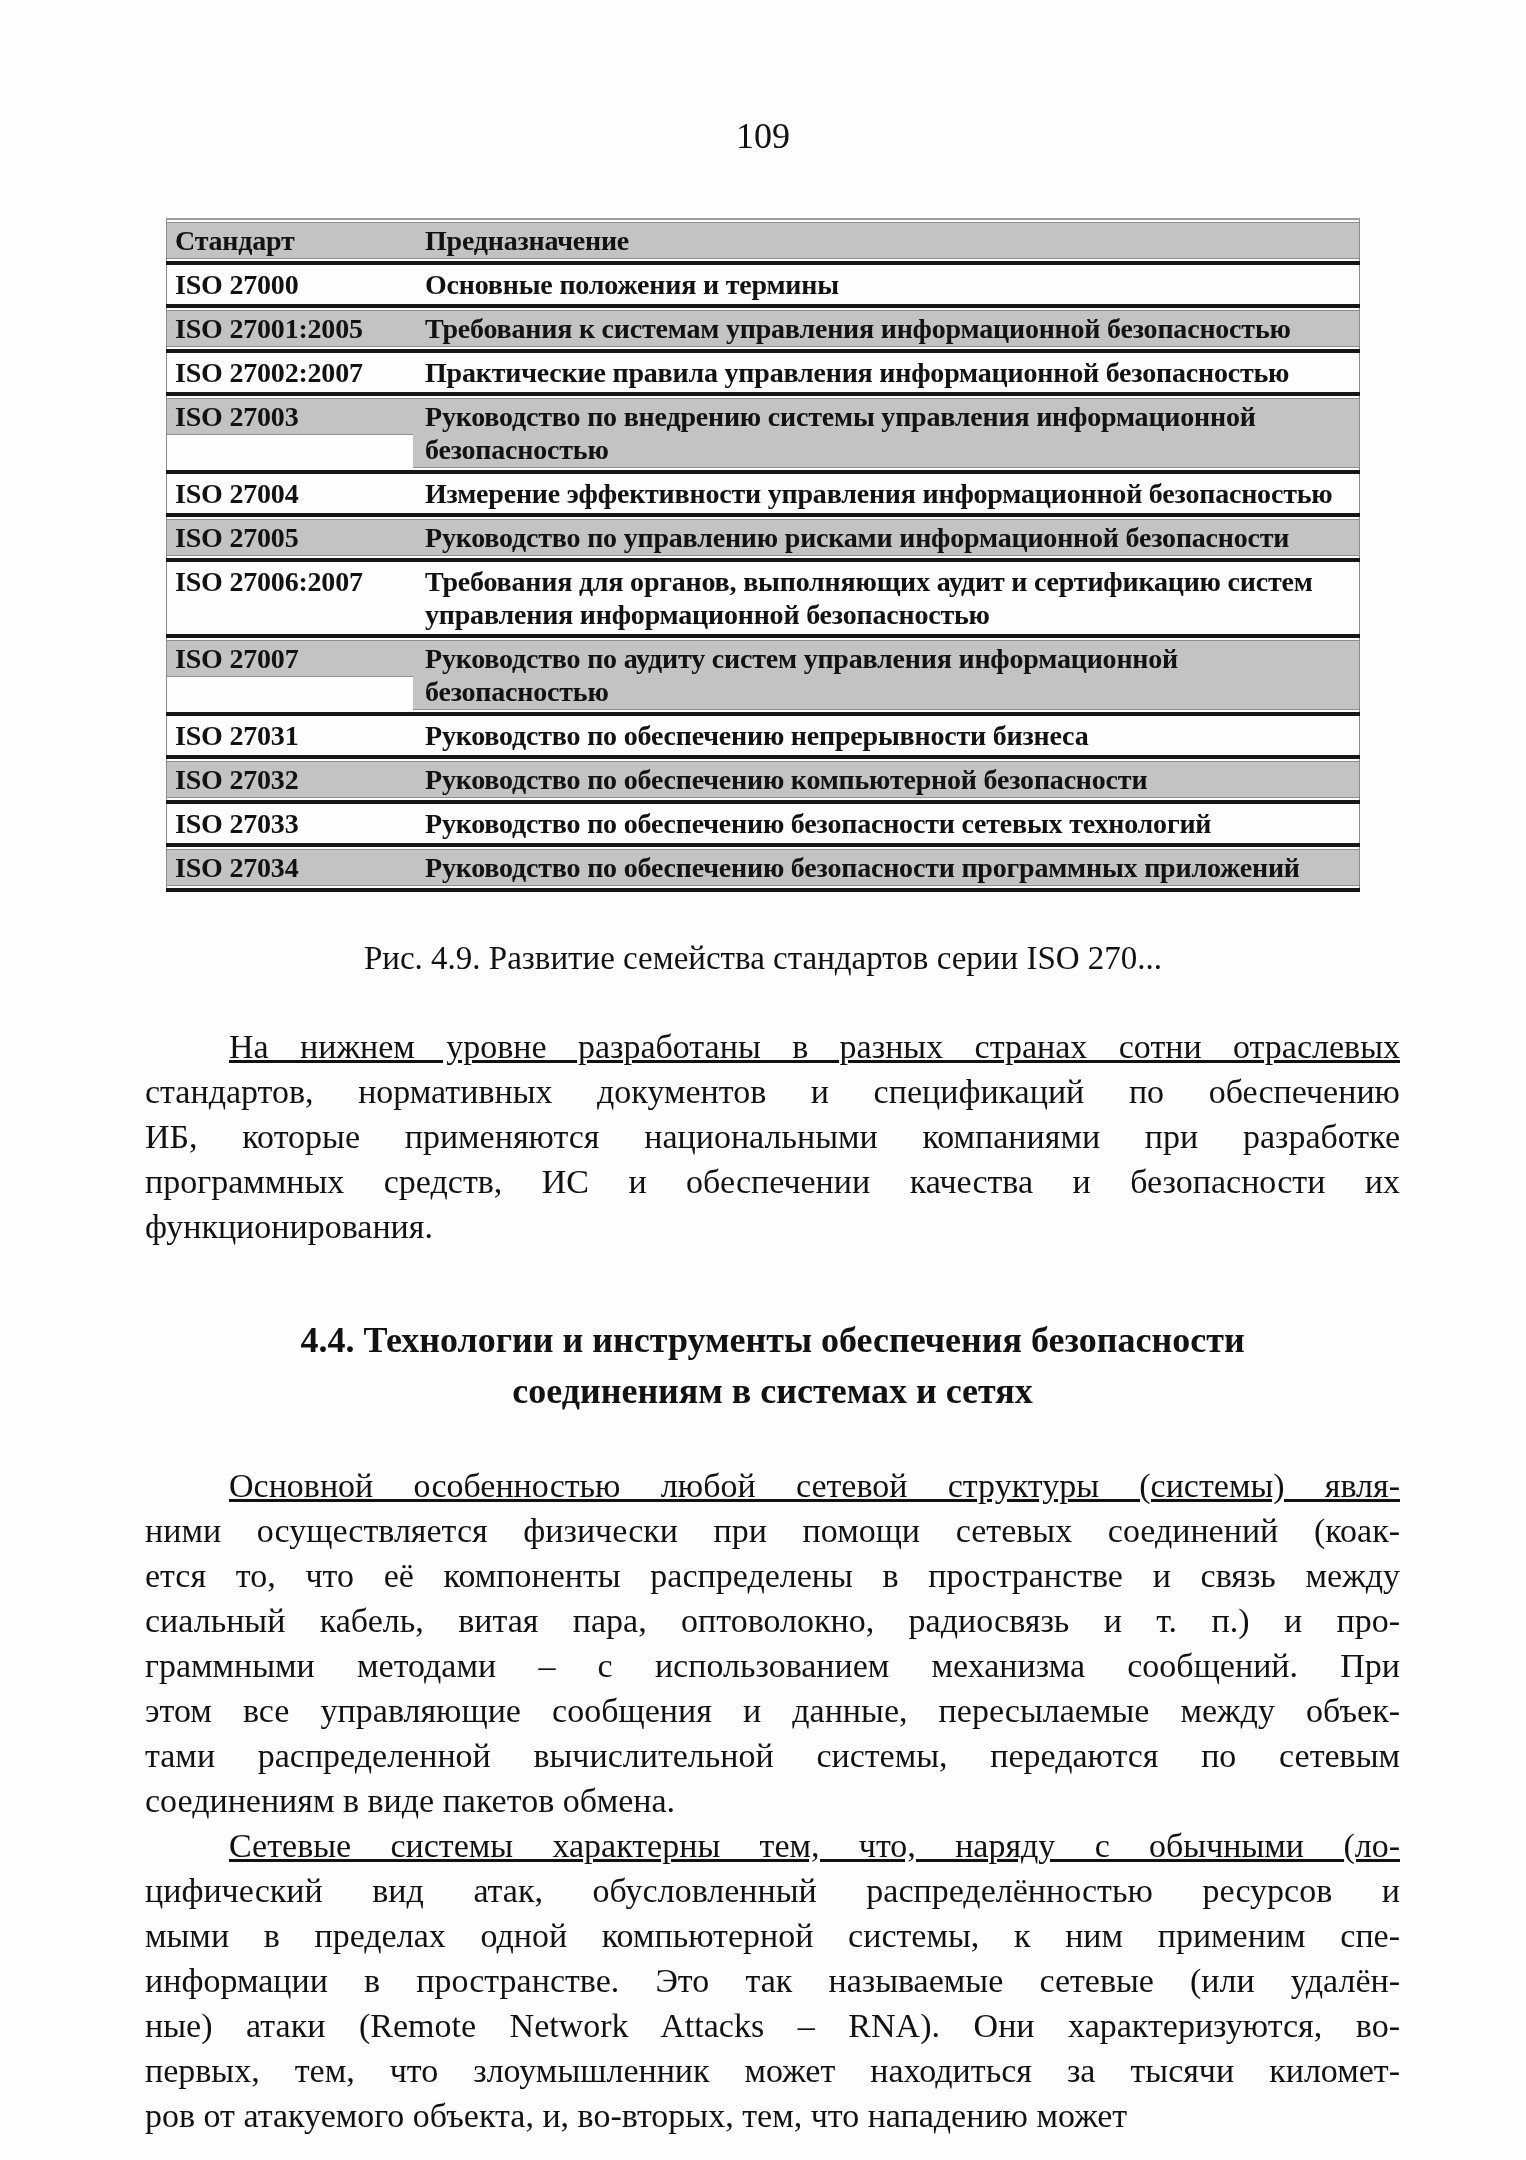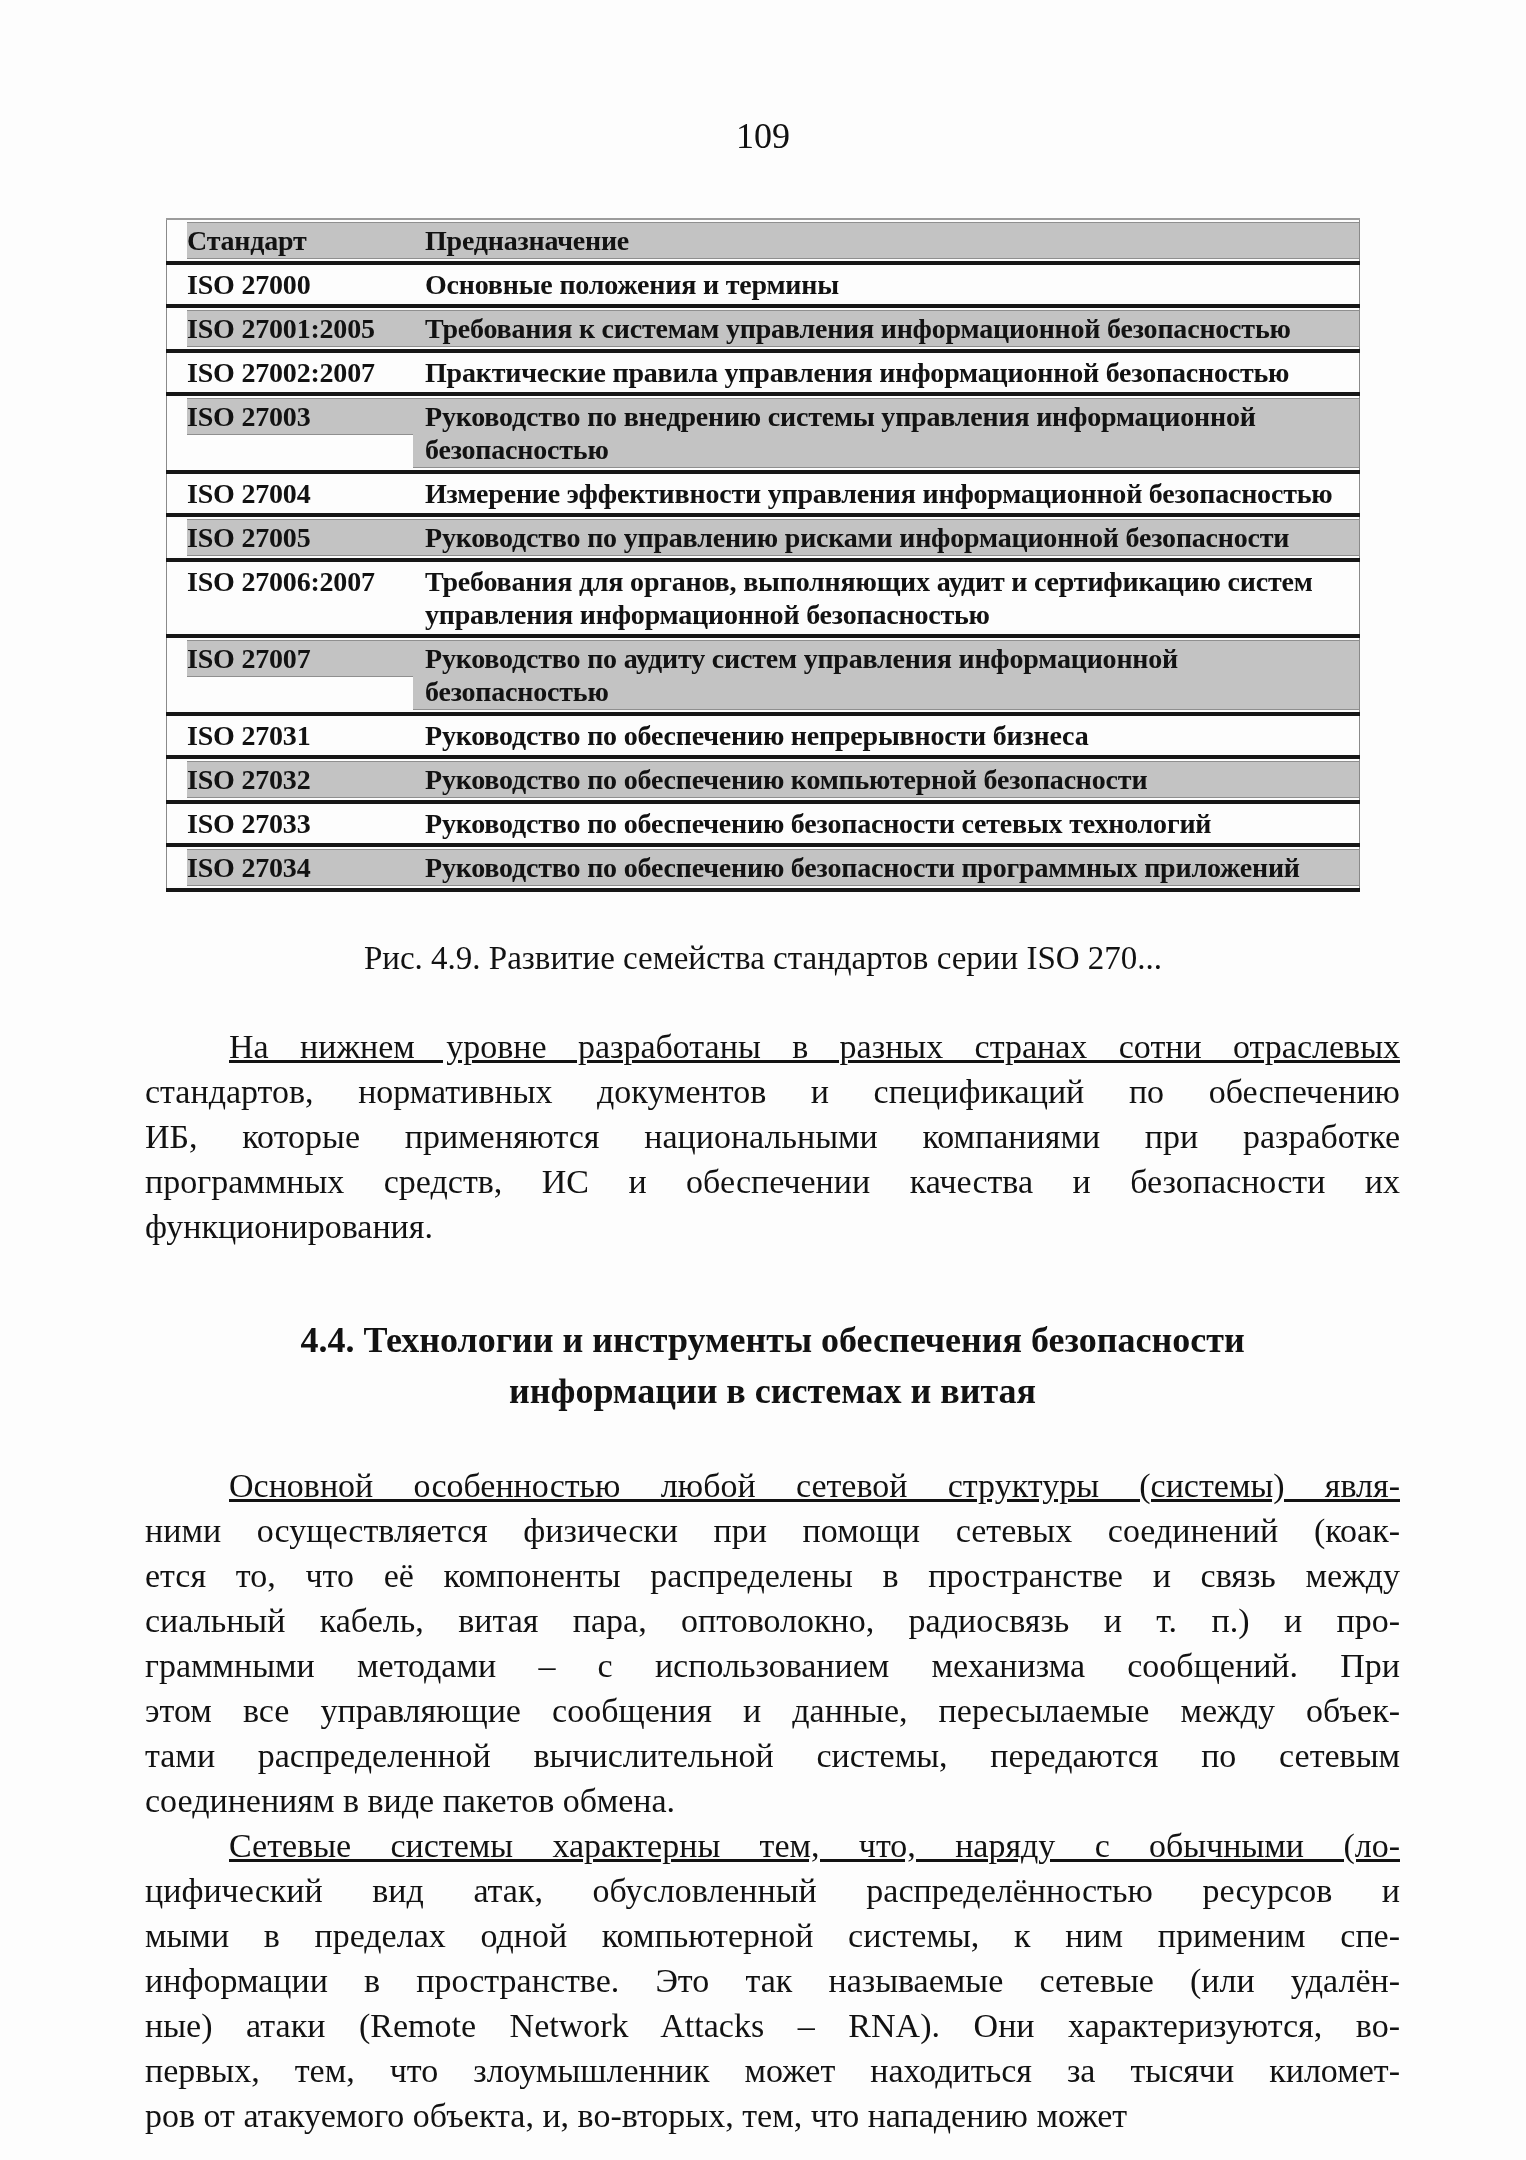--- a/index.html
+++ b/index.html
@@ -47,21 +47,21 @@
   }
   .col-standard{width:246px;}
   .cell{
     min-height:33px;
     display:flex;
     align-items:center;
     margin:2px 0;
     padding:1px 10px 1px 12px;
     line-height:33px;
   }
-  td.col-standard .cell,th.col-standard .cell{padding-left:0;margin-left:20px;}
+  td.col-standard .cell,th.col-standard .cell{padding-left:8px;}
   tr.gray .cell,.iso-table thead .cell{
     background:var(--shade);
     border-top:1px solid var(--shade-edge);
     border-bottom:1px solid var(--shade-edge);
   }
 
   
   .caption{
     margin-top:46px;
     text-align:center;
@@ -267,21 +267,21 @@
   <div class="para p-top" id="para1">
       <div class="line first">На нижнем уровне разработаны в разных странах сотни отраслевых</div>
       <div class="line">стандартов, нормативных документов и спецификаций по обеспечению</div>
       <div class="line">ИБ, которые применяются национальными компаниями при разработке</div>
       <div class="line">программных средств, ИС и обеспечении качества и безопасности их</div>
       <div class="line last">функционирования.</div>
     </div>
 
   <div class="heading">
     <span>4.4. Технологии и инструменты обеспечения безопасности</span><br>
-    <span>информации в системах и витая</span>
+    <span>соединениям в системах и сетях</span>
   </div>
 
   <div class="para p-top" id="para2">
       <div class="line first">Основной особенностью любой сетевой структуры (системы) явля-</div>
       <div class="line">ними осуществляется физически при помощи сетевых соединений (коак-</div>
       <div class="line">ется то, что её компоненты распределены в пространстве и связь между</div>
       <div class="line">сиальный кабель, витая пара, оптоволокно, радиосвязь и т. п.) и про-</div>
       <div class="line">граммными методами – с использованием механизма сообщений. При</div>
       <div class="line">этом все управляющие сообщения и данные, пересылаемые между объек-</div>
       <div class="line">тами распределенной вычислительной системы, передаются по сетевым</div>

